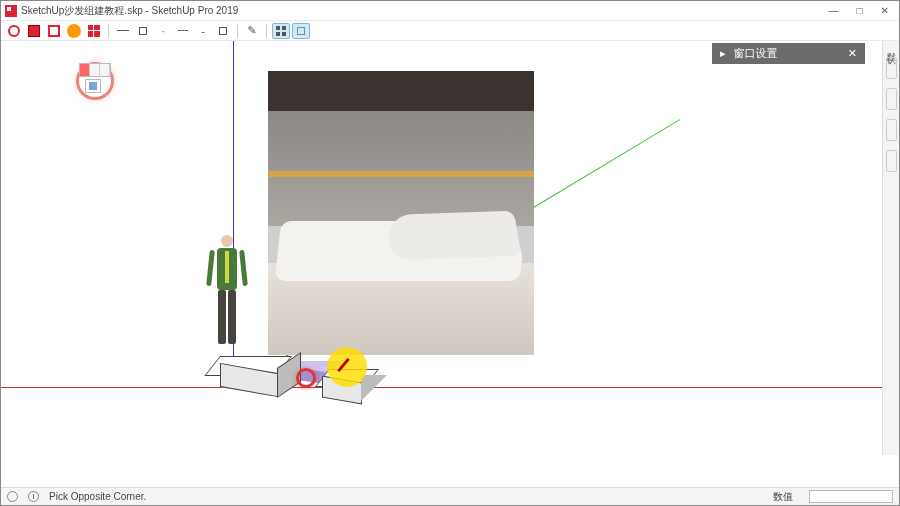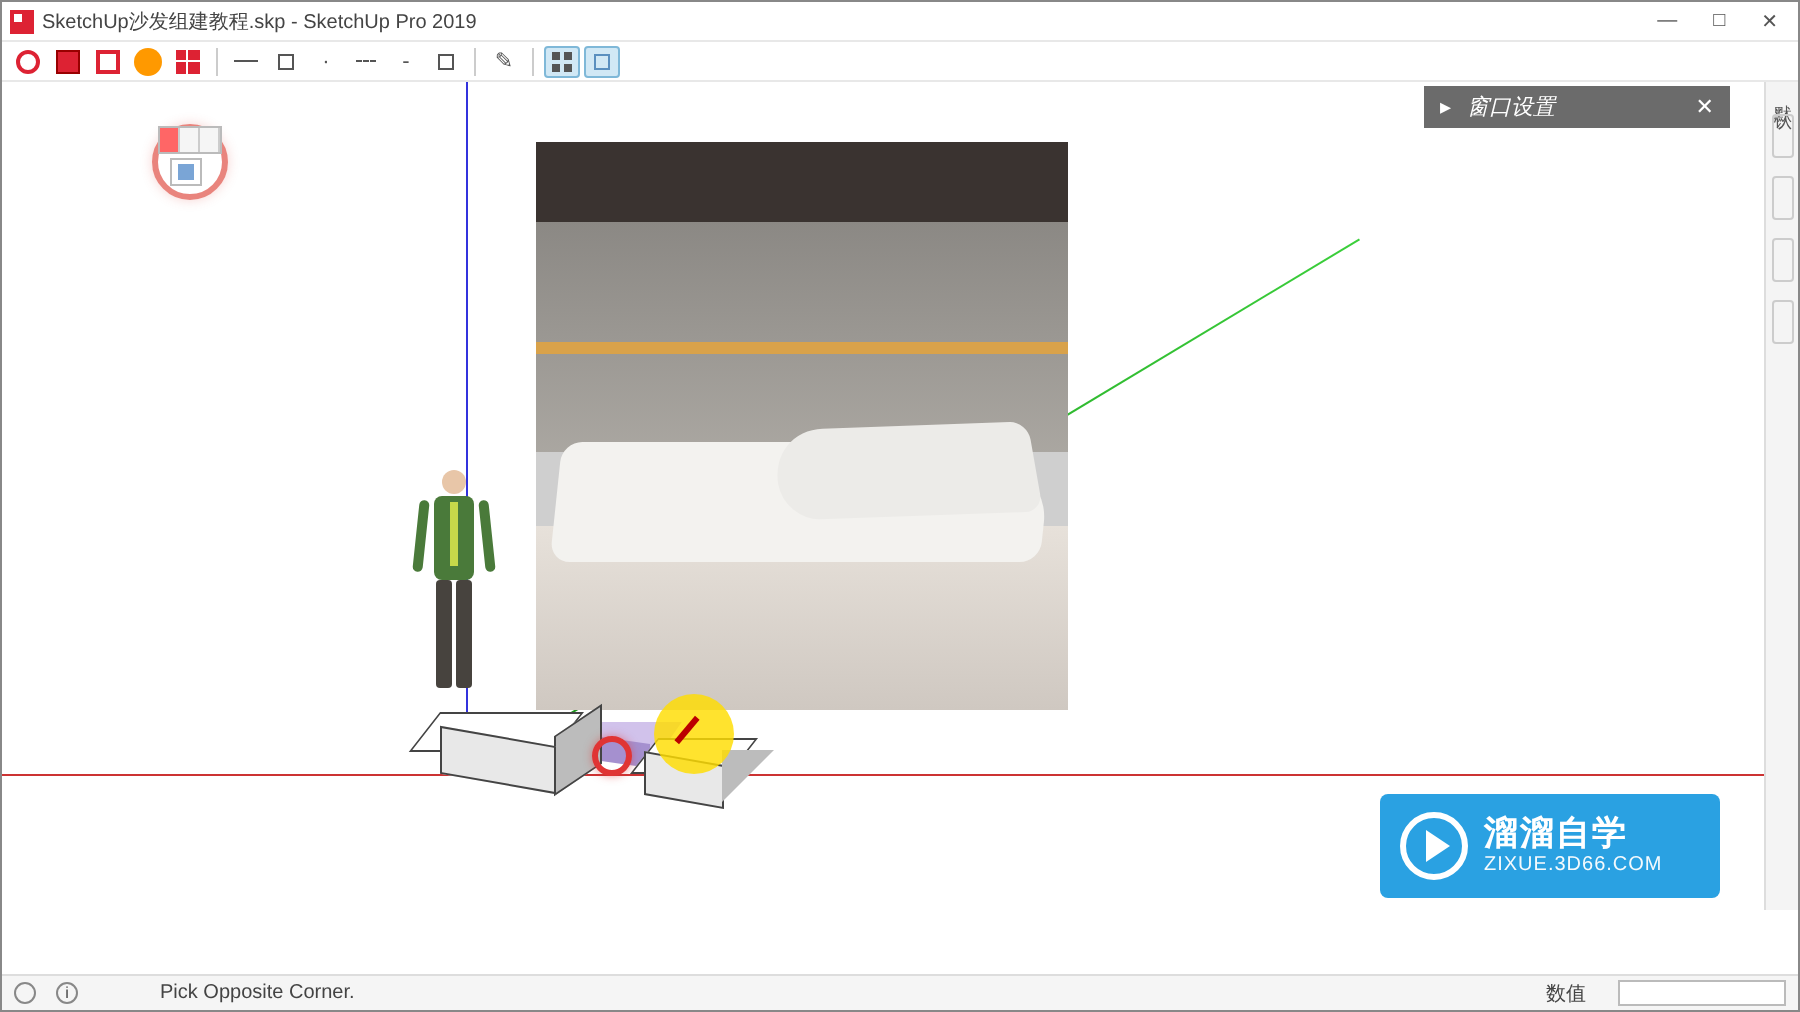--- a/index.html
+++ b/index.html
@@ -81,38 +81,38 @@
   .marker-yellow .pen{position:absolute;left:15px;top:10px;width:3px;height:16px;background:#b00;transform:rotate(40deg);}
   .marker-tl{position:absolute;left:75px;top:21px;width:38px;height:38px;border:3px solid rgba(224,80,70,.7);border-radius:50%;box-shadow:0 0 6px rgba(224,80,70,.25);}
   .mini-toolbar{position:absolute;left:78px;top:22px;width:32px;height:14px;background:#f5f5f5;border:1px solid #bbb;display:flex;}
   .mini-toolbar div{flex:1;border-right:1px solid #ccc;}
   .mini-toolbar div:first-child{background:#f66;}
   .mini-icon{position:absolute;left:84px;top:38px;width:16px;height:14px;background:#fff;border:1px solid #bbb;display:flex;align-items:center;justify-content:center;}
   .mini-icon::after{content:"";width:8px;height:8px;background:#7aa5d6;}
   
   .side-panel{position:absolute;right:17px;top:2px;width:153px;background:#6b6b6b;color:#fff;height:21px;display:flex;align-items:center;font-size:11px;}
   .side-panel .arrow{padding:0 8px;}
-  .side-panel .label{flex:1;font-style:italic;}
+  .side-panel .label{flex:1;}
   .side-panel .close{padding:0 8px;cursor:default;}
   
   .right-strip{position:absolute;right:0;top:0;width:17px;height:100%;background:#f4f4f4;border-left:1px solid #ddd;display:flex;flex-direction:column;align-items:center;padding-top:4px;gap:3px;}
   .right-strip .v{font-size:9px;color:#555;writing-mode:vertical-rl;}
   .right-strip .g{width:11px;height:22px;border:1px solid #ccc;border-radius:2px;margin-top:6px;}
   
   .watermark{position:absolute;right:22px;bottom:6px;width:170px;height:52px;background:#2aa1e2;border-radius:4px;display:flex;align-items:center;padding:0 10px;gap:8px;color:#fff;}
   .watermark .play{width:34px;height:34px;border:3px solid #fff;border-radius:50%;display:flex;align-items:center;justify-content:center;}
   .watermark .play::after{content:"";border-left:12px solid #fff;border-top:8px solid transparent;border-bottom:8px solid transparent;margin-left:3px;}
   .watermark .txt{display:flex;flex-direction:column;line-height:1.1;}
   .watermark .txt .cn{font-size:17px;font-weight:600;letter-spacing:1px;}
   .watermark .txt .url{font-size:10px;letter-spacing:.5px;opacity:.95;}
   
   .statusbar{position:absolute;left:0;bottom:0;right:0;height:18px;background:#f5f5f5;border-top:1px solid #ddd;display:flex;align-items:center;font-size:10px;color:#444;padding:0 6px;gap:10px;}
   .statusbar .circ{width:11px;height:11px;border:1px solid #888;border-radius:50%;}
   .statusbar .info{width:11px;height:11px;border:1px solid #888;border-radius:50%;display:flex;align-items:center;justify-content:center;font-size:8px;}
-  .statusbar .msg{flex:1;margin-left:31px;}
+  .statusbar .msg{flex:1;}
   .statusbar .meas-label{margin-left:auto;padding:0 6px;}
   .statusbar .meas-box{width:84px;height:13px;background:#fff;border:1px solid #bbb;}
   
   .shell{position:relative;width:900px;height:506px;border:1px solid #888;}
 </style>
 </head>
 <body>
 
 <div class="shell">
 
@@ -223,27 +223,20 @@
       <div class="marker-yellow" style="left:326px;top:306px;">
         <div class="pen"></div>
       </div>
 
       <div class="side-panel">
         <div class="arrow">▸</div>
         <div class="label">窗口设置</div>
         <div class="close">✕</div>
       </div>
 
-      <div class="watermark">
-        <div class="play"></div>
-        <div class="txt">
-          <div class="cn">溜溜自学</div>
-          <div class="url">ZIXUE.3D66.COM</div>
-        </div>
-      </div>
     </div>
 
     <div class="right-strip">
       <div class="v">默</div>
       <div class="v">认</div>
       <div class="g"></div>
       <div class="g"></div>
       <div class="g"></div>
       <div class="g"></div>
     </div>

